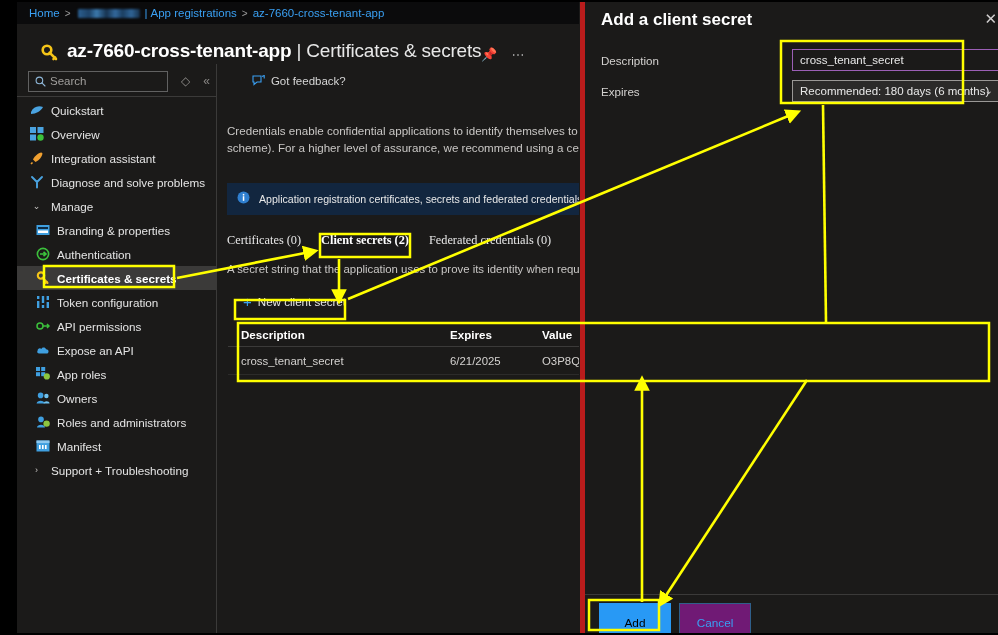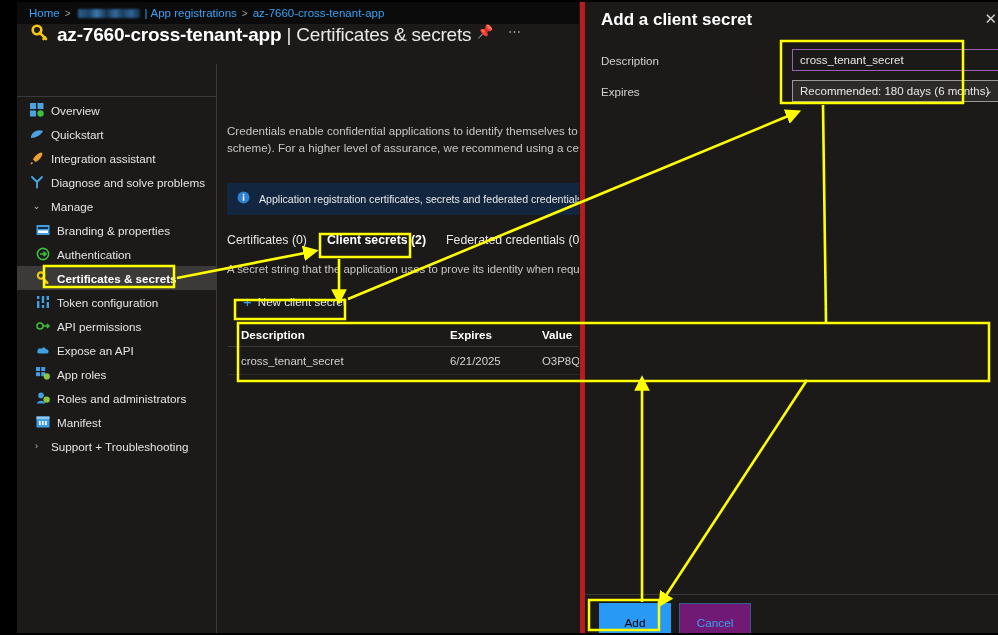--- a/index.html
+++ b/index.html
@@ -44,22 +44,22 @@
     background: linear-gradient(90deg,#2b5f8f 0%,#1d4166 18%,#3b79ad 30%,#17334f 46%,#33699d 60%,#1b3e60 72%,#2f6496 86%,#16304a 100%);
     filter: blur(1.2px);
     vertical-align: middle;
     border-radius: 1px;
   }
   .bc-pipe { color: #3aa0f3; margin: 0 3px; }
 
   .page-title-row {
     position: absolute; left: 0; top: 22px;
     width: 562px; height: 38px;
-    display: flex; align-items: flex-start;
-    padding-left: 14px;
+    display: flex; align-items: flex-end;
+    padding-left: 24px;
   }
   .key-icon { width: 18px; height: 18px; margin-right: 8px; flex: 0 0 auto; }
   .page-title {
     font-size: 19px; color: #ffffff; font-weight: 600;
     white-space: nowrap; letter-spacing: -0.2px;
   }
   .page-title .sep { font-weight: 400; color: #e8e8e8; }
   .title-actions {
     margin-left: auto; display: flex; align-items: center;
     gap: 14px; padding-right: 58px; color: #b9b9b9;
@@ -161,20 +161,21 @@
   .info-banner .ib-text { font-size: 10.6px; color: #e8e8e8; }
 
   .tabs {
     position: absolute; left: 10px; top: 135px;
     display: flex; align-items: flex-end; gap: 20px;
     white-space: nowrap;
   }
   .tab {
     font-size: 12.3px; color: #e8e8e8; cursor: pointer;
     padding-bottom: 3px;
+    font-family: Liberation Serif, serif;
   }
   .tab.active { color: #ffffff; font-weight: 600; }
 
   .secret-desc {
     position: absolute; left: 10px; top: 165px;
     font-size: 11.4px; color: #c9c7c5; white-space: nowrap;
   }
 
   .new-secret {
     position: absolute; left: 22px; top: 195px;
@@ -303,43 +304,61 @@
         <span>az-7660-cross-tenant-app</span>
         <span class="sep">|</span>
         <span class="sep">Certificates &amp; secrets</span>
       </span>
       <span class="title-actions">
         <span class="pin-ico">📌</span>
         <span class="ellipsis-ico">⋯</span>
       </span>
     </div>
 
+    <div class="search-row">
+      <div class="search-box">
+        <svg width="11" height="11" viewBox="0 0 11 11">
+          <circle cx="4.4" cy="4.4" r="3.3" fill="none" stroke="#8fb7d8" stroke-width="1.1"></circle>
+          <path d="M6.9 6.9 L10 10" stroke="#8fb7d8" stroke-width="1.1" stroke-linecap="round"></path>
+        </svg>
+        <input placeholder="Search" style="">
+      </div>
+      <span class="srow-ico">◇</span>
+      <span class="srow-ico">«</span>
+      <span class="feedback">
+        <svg width="13" height="12" viewBox="0 0 13 12">
+          <path d="M1 1 h8 v6 h-4 l-3 2.5 V7 H1 Z" fill="none" stroke="#3aa0f3" stroke-width="1.1"></path>
+          <path d="M10 1.5 l2.2 -1 v3" fill="none" stroke="#3aa0f3" stroke-width="1.1"></path>
+        </svg>
+        <span>Got feedback?</span>
+      </span>
+    </div>
 
     <div class="topbar-divider"></div>
     <div class="nav-divider"></div>
 
     <div id="sidebar">
+        <div class="nav-item">
+          <span class="ni-icon">
+            <svg width="14" height="14" viewBox="0 0 14 14">
+              <path d="M1 9 C3 4, 8 2, 13 4 C11 8, 6 11, 1 11 Z" fill="#4aa3e0"></path>
+            </svg>
+          </span>
+          <span>Quickstart</span>
+        </div>
         <div class="nav-item">
           <span class="ni-icon">
             <svg width="14" height="14" viewBox="0 0 14 14">
               <rect x="0" y="0" width="6" height="6" fill="#4aa3e0"></rect>
               <rect x="7.5" y="0" width="6" height="6" fill="#4aa3e0"></rect>
               <rect x="0" y="7.5" width="6" height="6" fill="#4aa3e0"></rect>
               <circle cx="10.5" cy="10.5" r="3.2" fill="#3cc13c"></circle>
             </svg>
           </span>
           <span>Overview</span>
-        </div>
-        <div class="nav-item">
-          <span class="ni-icon">
-            <svg width="14" height="14" viewBox="0 0 14 14">
-              <path d="M1 9 C3 4, 8 2, 13 4 C11 8, 6 11, 1 11 Z" fill="#4aa3e0"></path>
-            </svg>
-          </span>
-          <span>Quickstart</span>
         </div>
         <div class="nav-item">
           <span class="ni-icon">
             <svg width="14" height="14" viewBox="0 0 14 14">
               <path d="M11.5 1.5 C8 2, 4.5 5, 3 8.5 L5.5 11 C9 9.5, 12 6, 12.5 2.5 Z" fill="#f0a030"></path>
               <path d="M2.5 11.5 L1 13" stroke="#f0a030" stroke-width="1.6"></path>
             </svg>
           </span>
           <span>Integration assistant</span>
         </div>
@@ -418,20 +437,31 @@
           <span class="ni-icon">
             <svg width="14" height="14" viewBox="0 0 14 14">
               <rect x="0" y="0" width="4" height="4" fill="#3f9fe0"></rect>
               <rect x="5.2" y="0" width="4" height="4" fill="#3f9fe0"></rect>
               <rect x="0" y="5.2" width="4" height="4" fill="#3f9fe0"></rect>
               <rect x="5.2" y="5.2" width="4" height="4" fill="#3f9fe0"></rect>
               <circle cx="10.8" cy="9.4" r="3.1" fill="#8cc63f"></circle>
             </svg>
           </span>
           <span>App roles</span>
+        </div>
+        <div class="nav-item indent">
+          <span class="ni-icon">
+            <svg width="14" height="14" viewBox="0 0 14 14">
+              <circle cx="4.6" cy="4.4" r="2.8" fill="#3f9fe0"></circle>
+              <path d="M0.6 12.6 C0.8 8.8 8.4 8.8 8.6 12.6 Z" fill="#3f9fe0"></path>
+              <circle cx="10.4" cy="5" r="2.2" fill="#6fc2f0"></circle>
+              <path d="M7.6 12.6 C7.8 9.6 13.4 9.6 13.6 12.6 Z" fill="#6fc2f0"></path>
+            </svg>
+          </span>
+          <span>Owners</span>
         </div>
         <div class="nav-item indent">
           <span class="ni-icon">
             <svg width="14" height="14" viewBox="0 0 14 14">
               <circle cx="5" cy="4.4" r="2.8" fill="#3f9fe0"></circle>
               <path d="M1 12.6 C1.2 8.8 8.8 8.8 9 12.6 Z" fill="#3f9fe0"></path>
               <circle cx="10.6" cy="8.6" r="3.2" fill="#8cc63f"></circle>
             </svg>
           </span>
           <span>Roles and administrators</span>

